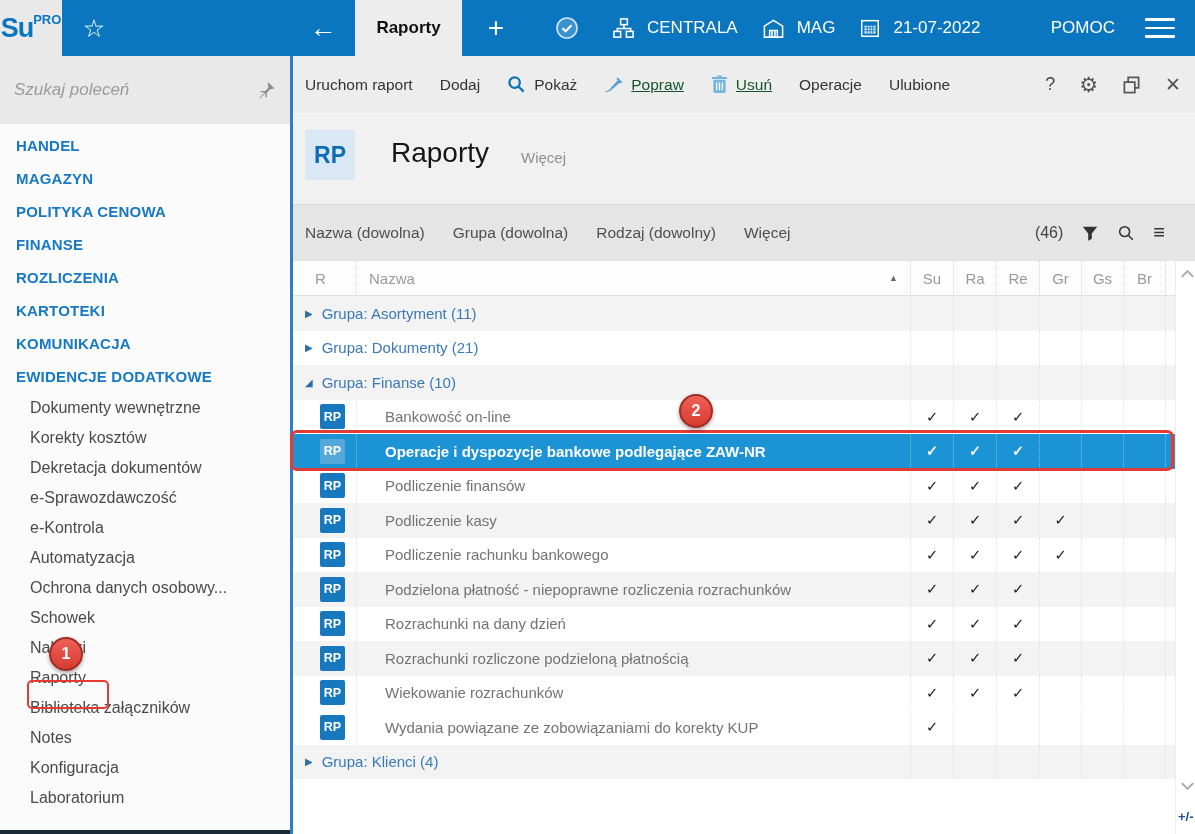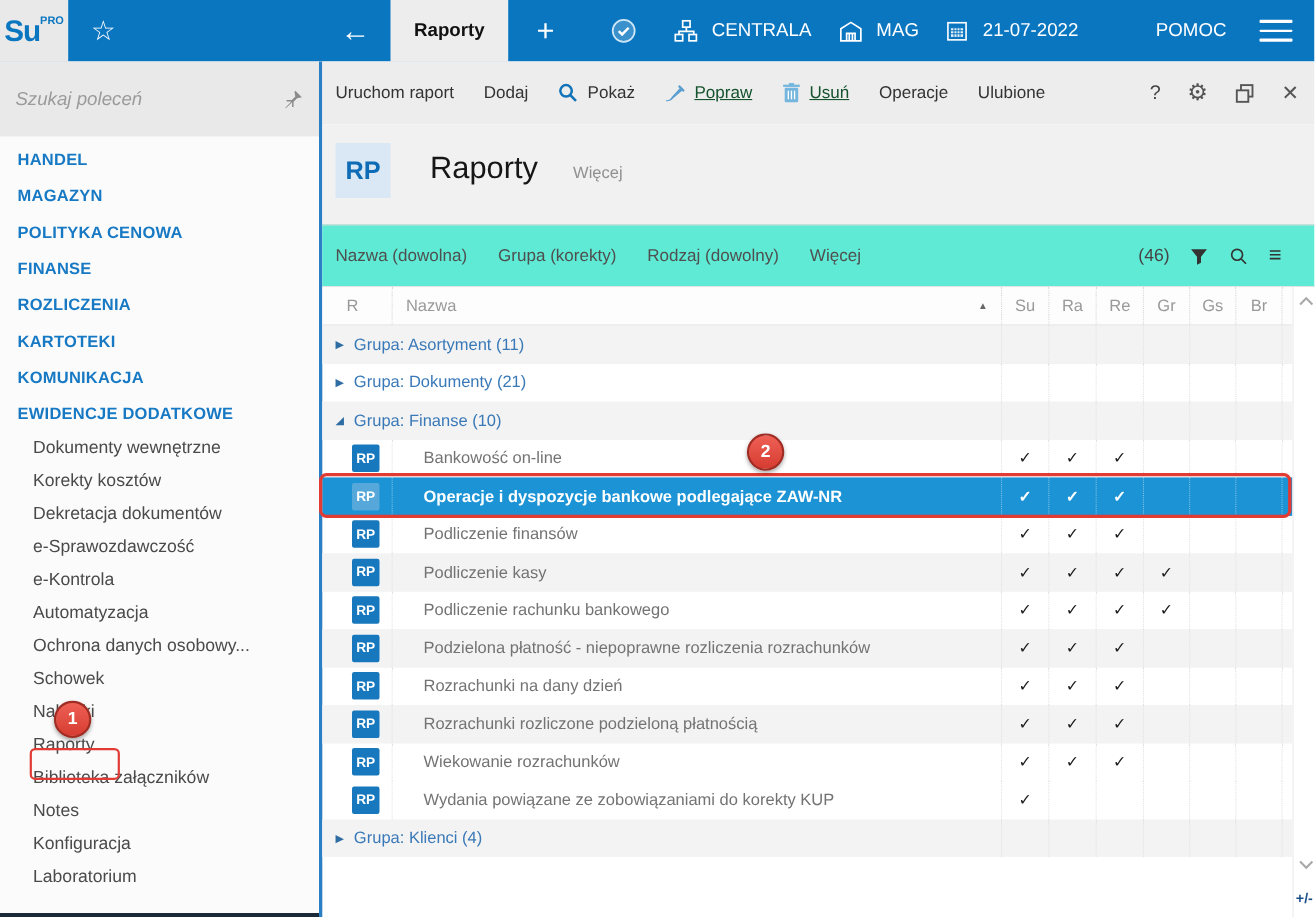--- a/index.html
+++ b/index.html
@@ -3,21 +3,21 @@
 <meta charset="utf-8">
 <style>
   * { margin:0; padding:0; box-sizing:border-box; }
   body { font-family:"Liberation Sans", sans-serif; background:#fff; }
   .screen { position:relative; width:1195px; height:834px; overflow:hidden; background:#fff; }
 
   
   .topbar { position:absolute; left:0; top:0; width:1195px; height:56px; background:#0b76c0; display:flex; align-items:stretch; color:#fff; }
   .logo-box { width:62px; background:#e9e9e9; display:flex; align-items:center; justify-content:center; cursor:pointer; }
   .logo-main { color:#0b76c0; font-size:27px; font-weight:bold; letter-spacing:-1px; }
-  .logo-sup { color:#0b76c0; font-size:10px; font-weight:bold; vertical-align:top; position:relative; top:-9px;text-align:right; }
+  .logo-sup { color:#0b76c0; font-size:13px; font-weight:bold; vertical-align:top; position:relative; top:-9px;text-align:right; }
   .tb-star { width:64px; display:flex; align-items:center; justify-content:center; font-size:25px; cursor:pointer; }
   .tb-sp1 { width:165px; }
   .tb-back { width:64px; display:flex; align-items:center; justify-content:center; font-size:27px; cursor:pointer; }
   .tb-tab { width:107px; background:#ededed; color:#111; font-size:17px; font-weight:600; display:flex; align-items:center; justify-content:center; cursor:pointer; }
   .tb-plus { width:68px; display:flex; align-items:center; justify-content:center; font-size:28px; font-weight:300; cursor:pointer; }
   .tb-check { width:42px; margin-left:16px; display:flex; align-items:center; justify-content:center; cursor:pointer; }
   .tb-item { display:flex; align-items:center; gap:12px; font-size:17px; margin-left:24px; cursor:pointer; white-space:nowrap; }
   .tb-help { margin-left:auto; font-size:17px; display:flex; align-items:center; cursor:pointer; }
   .tb-burger { width:30px; margin:0 20px 0 30px; display:flex; flex-direction:column; justify-content:center; gap:6px; cursor:pointer; }
   .tb-burger i { display:block; height:2.5px; background:#fff; border-radius:1px; }
@@ -39,21 +39,21 @@
   .m-toolbar .right-icons { margin-left:auto; display:flex; align-items:center; gap:24px; padding-right:14px; color:#555; }
   .q-icon { font-size:18px; color:#444; cursor:pointer; }
   .x-icon { font-size:19px; color:#555; cursor:pointer; }
   .gear-glyph { font-size:21px; color:#555; cursor:pointer; line-height:1; }
 
   .m-header { position:absolute; left:0; top:57px; width:902px; height:91px; background:#f1f1f1; }
   .rp-badge { position:absolute; left:12px; top:17px; width:50px; height:50px; background:#d9e8f4; color:#0d6cb5; font-size:23px; font-weight:bold; display:flex; align-items:center; justify-content:center; }
   .m-title { position:absolute; left:98px; top:24px; font-size:28px; color:#161616; }
   .m-more { position:absolute; left:228px; top:36px; font-size:15px; color:#909090; cursor:pointer; }
 
-  .m-filter { position:absolute; left:0; top:148px; width:902px; height:57px; background:#5eead4; border-top:1px solid #d8d8d8; border-bottom:1px solid #e3e3e3; display:flex; align-items:center; gap:28px; padding-left:12px; font-size:15.5px; color:#4f4f4f; }
+  .m-filter { position:absolute; left:0; top:148px; width:902px; height:57px; background:#e5e5e5; border-top:1px solid #d8d8d8; border-bottom:1px solid #e3e3e3; display:flex; align-items:center; gap:28px; padding-left:12px; font-size:15.5px; color:#4f4f4f; }
   .m-filter .f-right { margin-left:auto; display:flex; align-items:center; gap:18px; padding-right:30px; color:#333; }
   .f-count { font-size:16px; color:#444; }
   .f-menu { font-size:20px; font-weight:bold; color:#333; cursor:pointer; }
 
   
   .m-thead, .trow { display:grid; grid-template-columns:64px 554px 43px 43px 43px 42px 42px 42px 1fr; }
   .m-thead { position:absolute; left:0; top:205px; width:882px; height:35px; background:#fdfdfd; border-bottom:1px solid #e0e0e0; color:#999; font-size:15px; }
   .m-thead .cell { display:flex; align-items:center; border-right:1px dotted #d8d8d8; height:100%; }
   .h-r { padding-left:22px; }
   .h-name { padding-left:12px; justify-content:space-between; }
@@ -225,21 +225,21 @@
     </div>
 
     <div class="m-header">
       <div class="rp-badge">RP</div>
       <div class="m-title">Raporty</div>
       <div class="m-more">Więcej</div>
     </div>
 
     <div class="m-filter">
       <span>Nazwa (dowolna)</span>
-      <span>Grupa (korekty)</span>
+      <span>Grupa (dowolna)</span>
       <span>Rodzaj (dowolny)</span>
       <span>Więcej</span>
       <div class="f-right">
         <span class="f-count">(46)</span>
         <svg width="18" height="18" viewBox="0 0 20 20">
           <path d="M2 3 H18 L12 10.5 V16.5 L8 18.5 V10.5 Z" fill="#333"></path>
         </svg>
         <svg width="18" height="18" viewBox="0 0 20 20" fill="none" stroke="#333" stroke-width="1.7">
           <circle cx="8.5" cy="8.5" r="5.5"></circle>
             <path d="M12.8 12.8 L17.5 17.5"></path>

